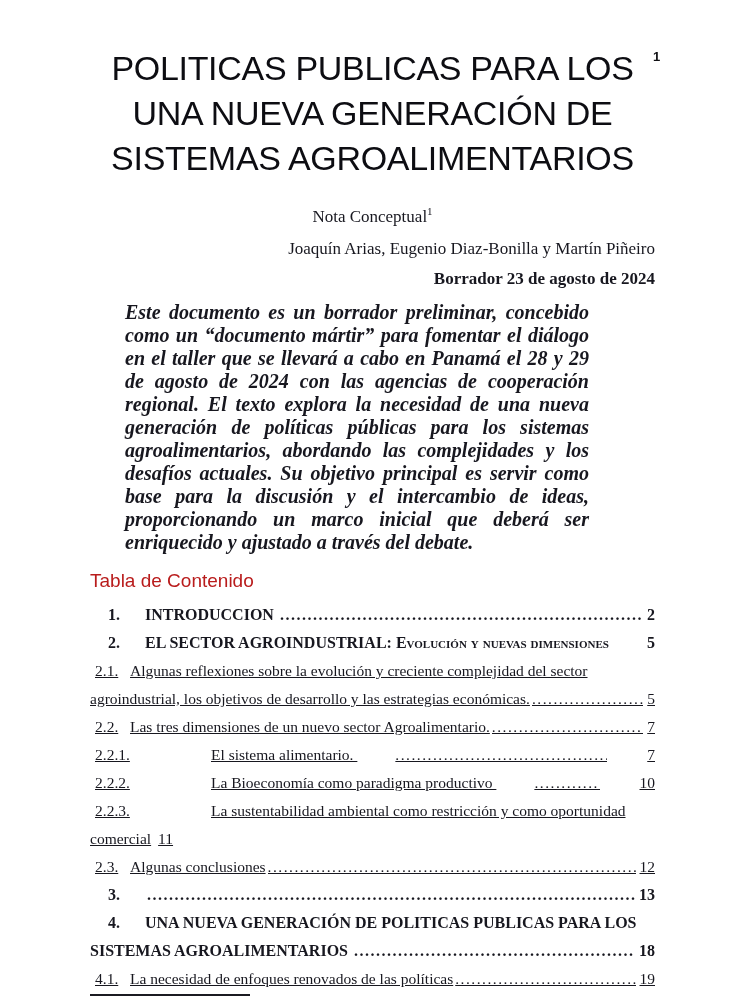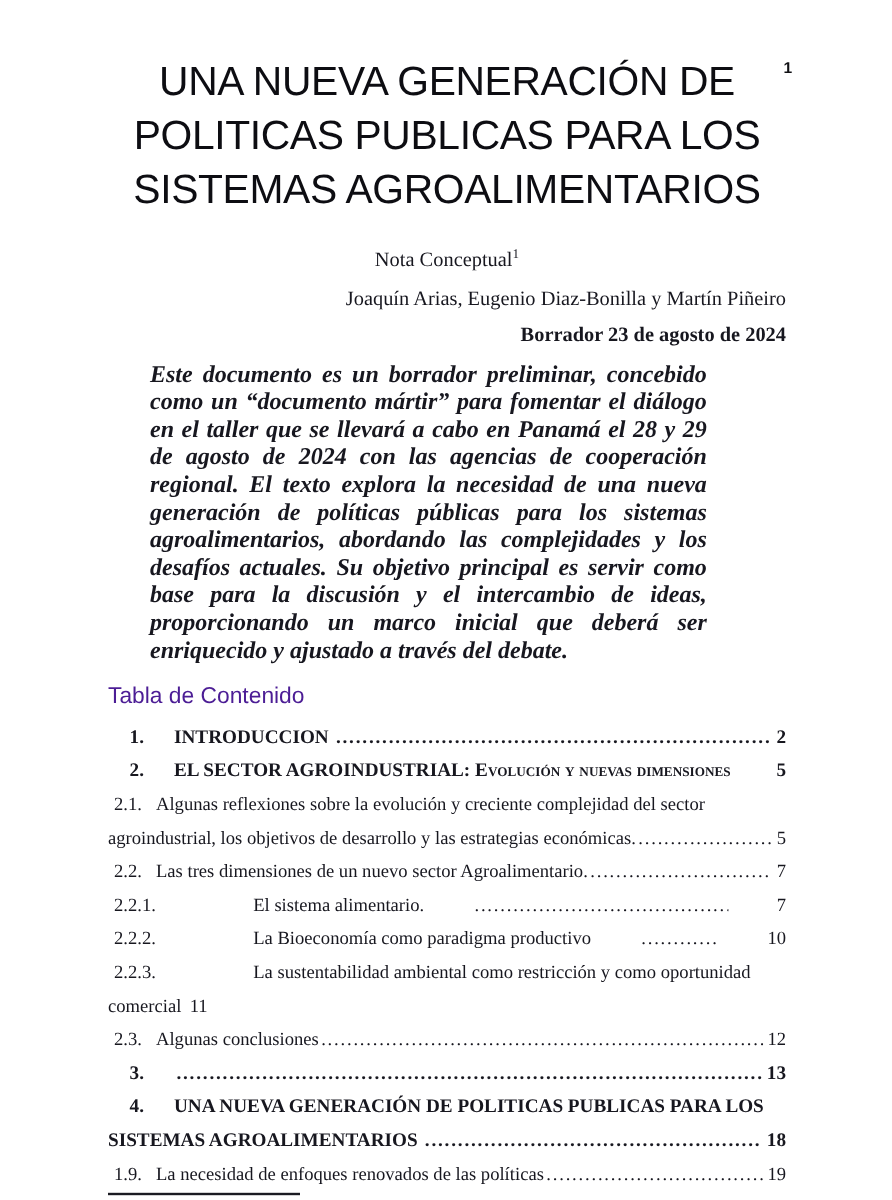--- a/index.html
+++ b/index.html
@@ -45,21 +45,21 @@
   .toc-heading {
     margin-top:14px;
     font-family:"Liberation Sans", sans-serif;
     font-size:19px; line-height:26px;
   }
 
   .toc { margin-top:7px; }
   .toc-entry { }
   .toc-row { display:flex; align-items:baseline; line-height:28px; }
   .toc-entry.l1 { font-weight:bold; font-size:16px; }
-  .toc-entry.l2, .toc-entry.l3 { font-size:15.5px; }
+  .toc-entry.l2, .toc-entry.l3 { font-size:15.5px;text-decoration:underline; }
   .l1 .toc-row.first { padding-left:18px; }
   .l1 .toc-num { min-width:37px; }
   .l2 .toc-row.first { padding-left:5px; }
   .l2 .toc-num { min-width:35px; }
   .l3 .toc-row.first { padding-left:5px;gap:36px; }
   .l3 .toc-num { min-width:80px; }
   .toc-num  { flex-shrink:0; }
   .toc-text { white-space:pre; flex-shrink:0; }
   .toc-sc   { font-variant:small-caps; white-space:pre; flex-shrink:0; }
   .dots { flex:1 1 auto; overflow:hidden; white-space:nowrap; min-width:0; margin:0 2px; }
@@ -75,36 +75,36 @@
   .footnote-rule { width:160px; border-top:2px solid #1b1b22; margin-bottom:6px; }
 </style>
 </head>
 <body>
 
 <div class="page">
 
   <div class="page-number">1</div>
 
   <h1 class="title">
+    <span>POLITICAS PUBLICAS PARA LOS</span>
     <span>UNA NUEVA GENERACIÓN DE</span>
-    <span>POLITICAS PUBLICAS PARA LOS</span>
     <span>SISTEMAS AGROALIMENTARIOS</span>
   </h1>
 
   <div class="subtitle">
     <span>Nota Conceptual</span><sup>1</sup>
   </div>
 
   <div class="authors">Joaquín Arias, Eugenio Diaz-Bonilla y Martín Piñeiro</div>
 
   <div class="draft-date">Borrador 23 de agosto de 2024</div>
 
   <div class="abstract">Este documento es un borrador preliminar, concebido como un “documento mártir” para fomentar el diálogo en el taller que se llevará a cabo en Panamá el 28 y 29 de agosto de 2024 con las agencias de cooperación regional. El texto explora la necesidad de una nueva generación de políticas públicas para los sistemas agroalimentarios, abordando las complejidades y los desafíos actuales. Su objetivo principal es servir como base para la discusión y el intercambio de ideas, proporcionando un marco inicial que deberá ser enriquecido y ajustado a través del debate.</div>
 
-  <div class="toc-heading" style="color: #4c1d95;">Tabla de Contenido</div>
+  <div class="toc-heading" style="color: #b91c1c;">Tabla de Contenido</div>
 
   <div class="toc" id="toc">
       <div class="toc-entry l1">
         <div class="toc-row first">
           <span class="toc-num">1.</span>
           <span class="toc-text">INTRODUCCION </span>
           <span class="dots"></span>
           <span class="toc-page">2</span>
         </div>
       </div>
@@ -182,21 +182,21 @@
           <span class="toc-text">UNA NUEVA GENERACIÓN DE POLITICAS PUBLICAS PARA LOS</span>
         </div>
         <div class="toc-row">
           <span class="toc-text">SISTEMAS AGROALIMENTARIOS </span>
           <span class="dots"></span>
           <span class="toc-page">18</span>
         </div>
       </div>
       <div class="toc-entry l2">
         <div class="toc-row first">
-          <span class="toc-num">1.9.</span>
+          <span class="toc-num">4.1.</span>
           <span class="toc-text">La necesidad de enfoques renovados de las políticas</span>
           <span class="dots"></span>
           <span class="toc-page">19</span>
         </div>
       </div>
     </div>
 
   <div class="footnote-area">
     <div class="footnote-rule"></div>
 

